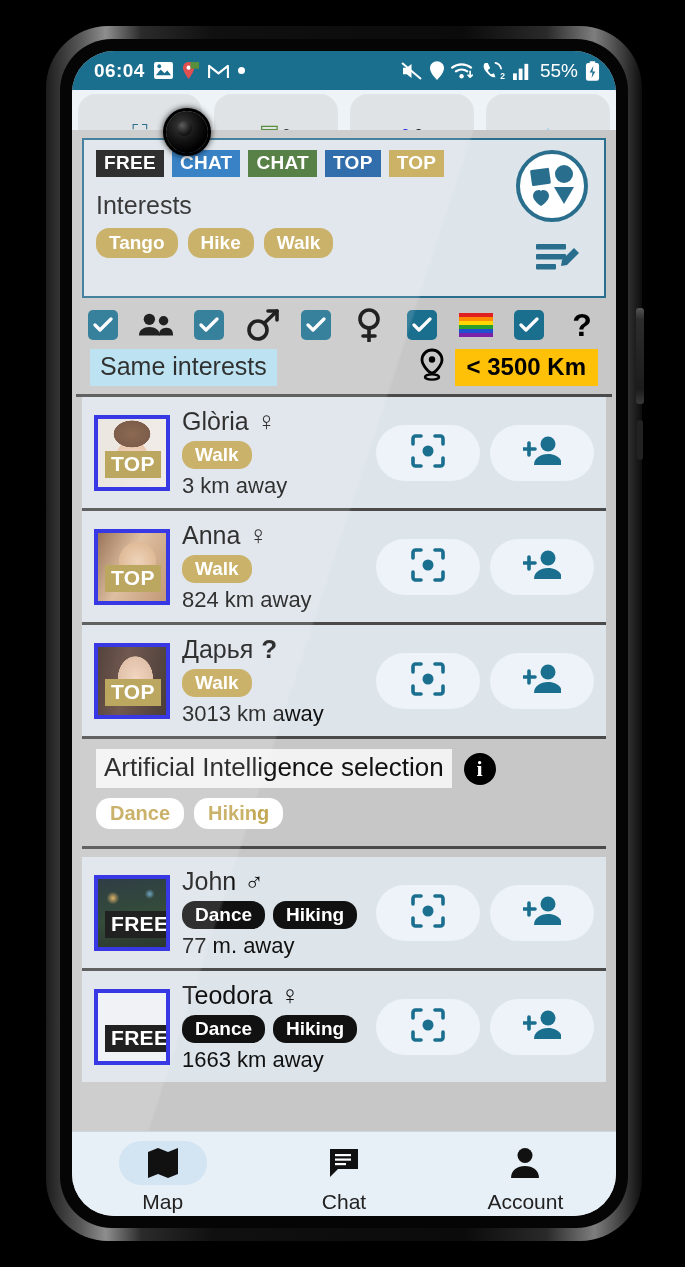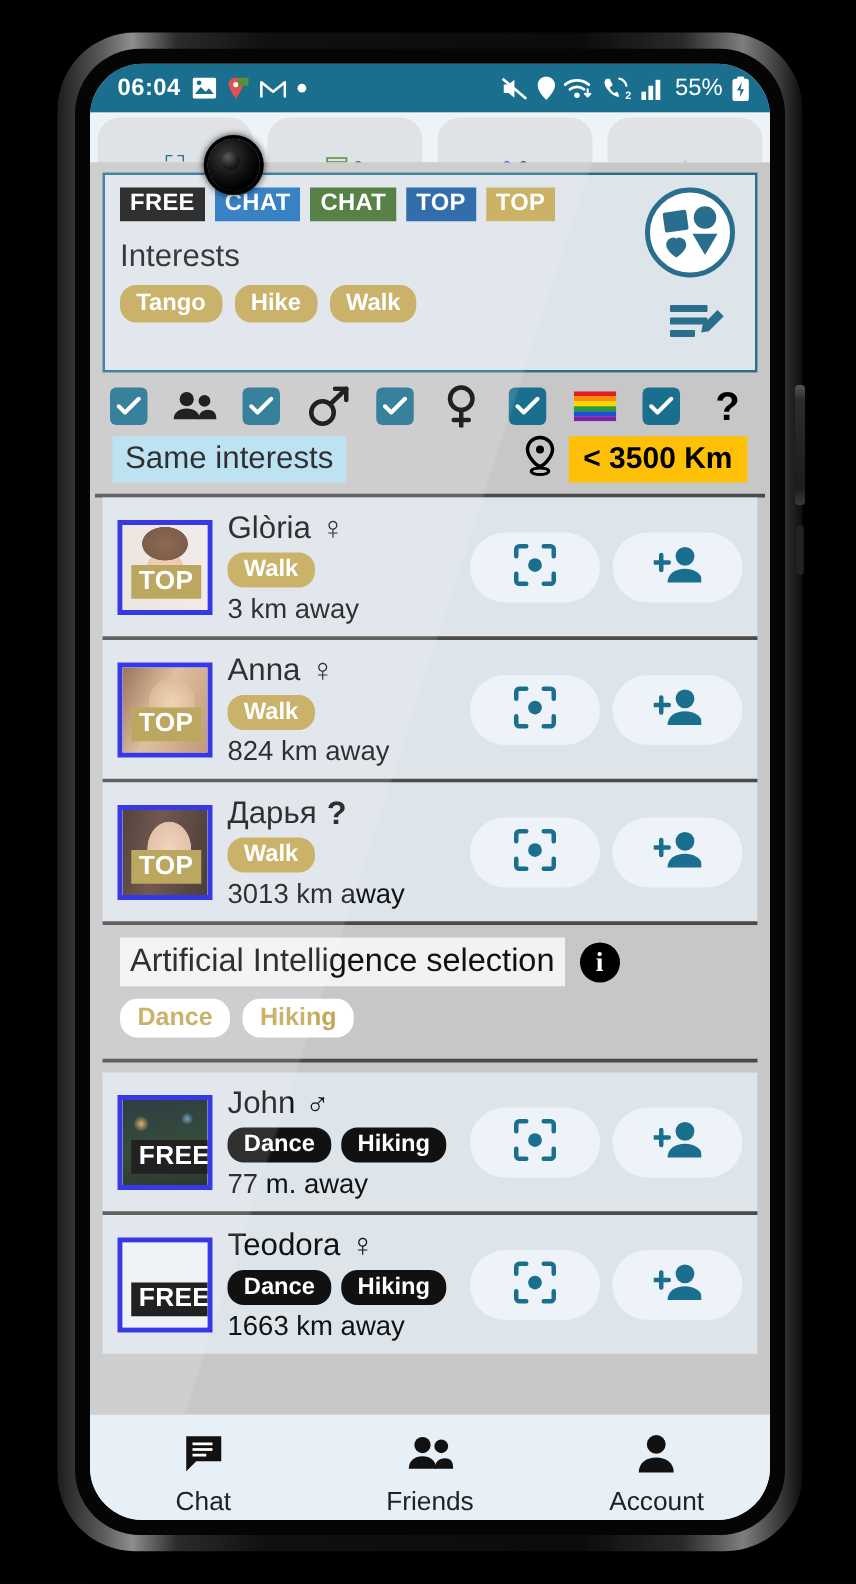--- a/index.html
+++ b/index.html
@@ -615,43 +615,40 @@
                   <path d="M6 8v12M0 14h12" stroke="#1a6e8e" stroke-width="3.6" stroke-linecap="round"></path>
                 </svg>
             </span>
           </button>
         </div>
       </div>
     </div>
 
     <div class="bottomnav">
       <div class="nav-item">
+        <div class="nav-pill active">
+          <svg width="34" height="34" viewBox="0 0 34 34">
+              <path d="M2 6l10-4v26L2 32zM12 2l10 4v26l-10-4zM22 6l10-4v26l-10 4z" fill="#111"></path>
+            </svg>
+        </div>
+        <span class="nav-label">Map</span>
+      </div>
+      <div class="nav-item">
         <div class="nav-pill">
           <svg width="32" height="32" viewBox="0 0 32 32">
               <path d="M2 2h28v20H10l-8 8z" fill="#111"></path>
               <rect x="7" y="7" width="16" height="2.2" fill="#fff"></rect>
               <rect x="7" y="11.5" width="16" height="2.2" fill="#fff"></rect>
               <rect x="7" y="16" width="11" height="2.2" fill="#fff"></rect>
             </svg>
         </div>
         <span class="nav-label">Chat</span>
       </div>
       <div class="nav-item">
         <div class="nav-pill">
-          <svg width="38" height="28" viewBox="0 0 38 28">
-              <circle cx="13" cy="7" r="6.5" fill="#111"></circle>
-              <circle cx="28" cy="8" r="5.5" fill="#111"></circle>
-              <path d="M2 26c0-6.5 5-10 11-10s11 3.5 11 10z" fill="#111"></path>
-              <path d="M23 26c0-5.5 3-8.5 8-8.5s6.5 3 6.5 8.5z" fill="#111"></path>
-            </svg>
-        </div>
-        <span class="nav-label">Friends</span>
-      </div>
-      <div class="nav-item">
-        <div class="nav-pill">
           <svg width="30" height="32" viewBox="0 0 30 32">
               <circle cx="15" cy="8.5" r="7.5" fill="#111"></circle>
               <path d="M1 31c0-8 6.5-12 14-12s14 4 14 12z" fill="#111"></path>
             </svg>
         </div>
         <span class="nav-label">Account</span>
       </div>
     </div>
 
   </div>

